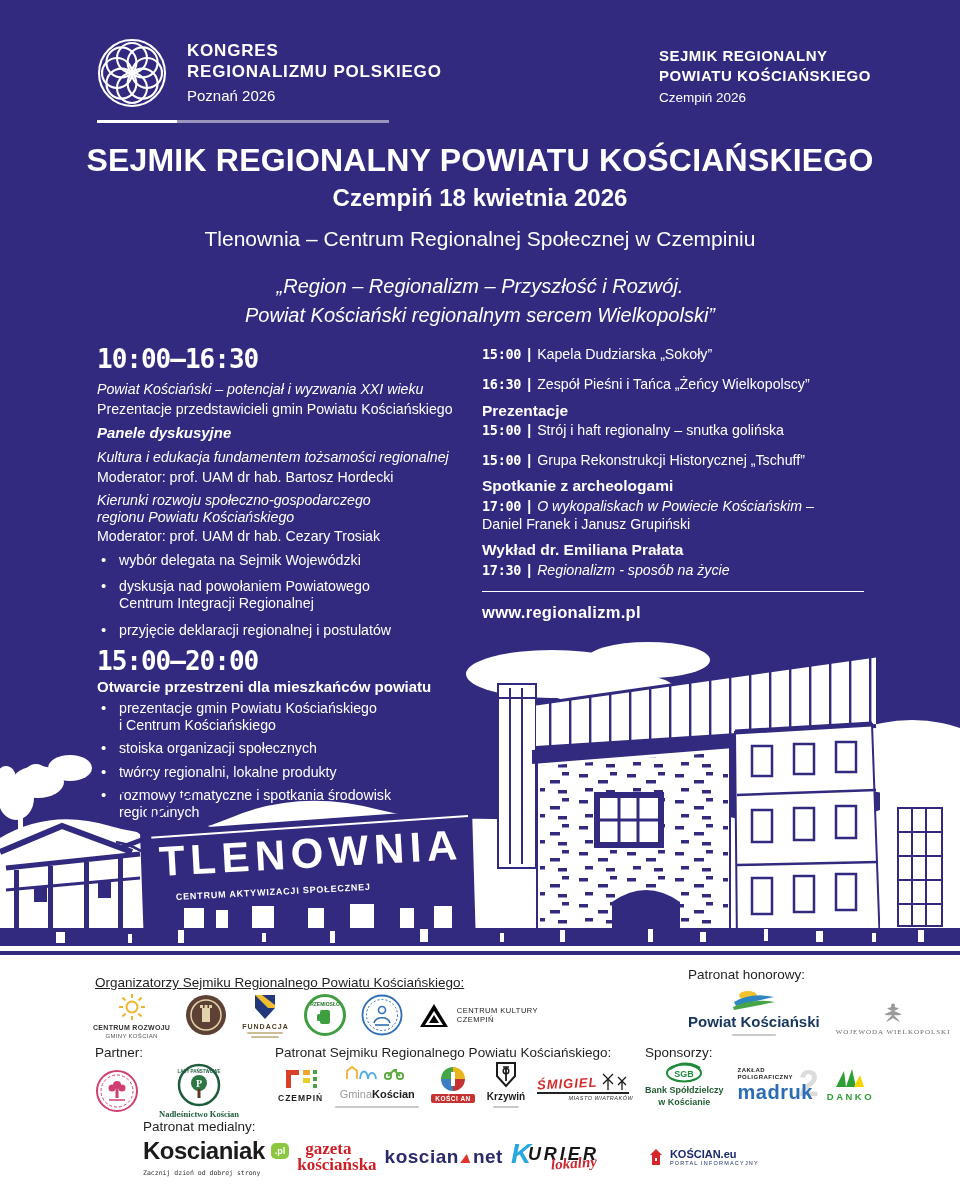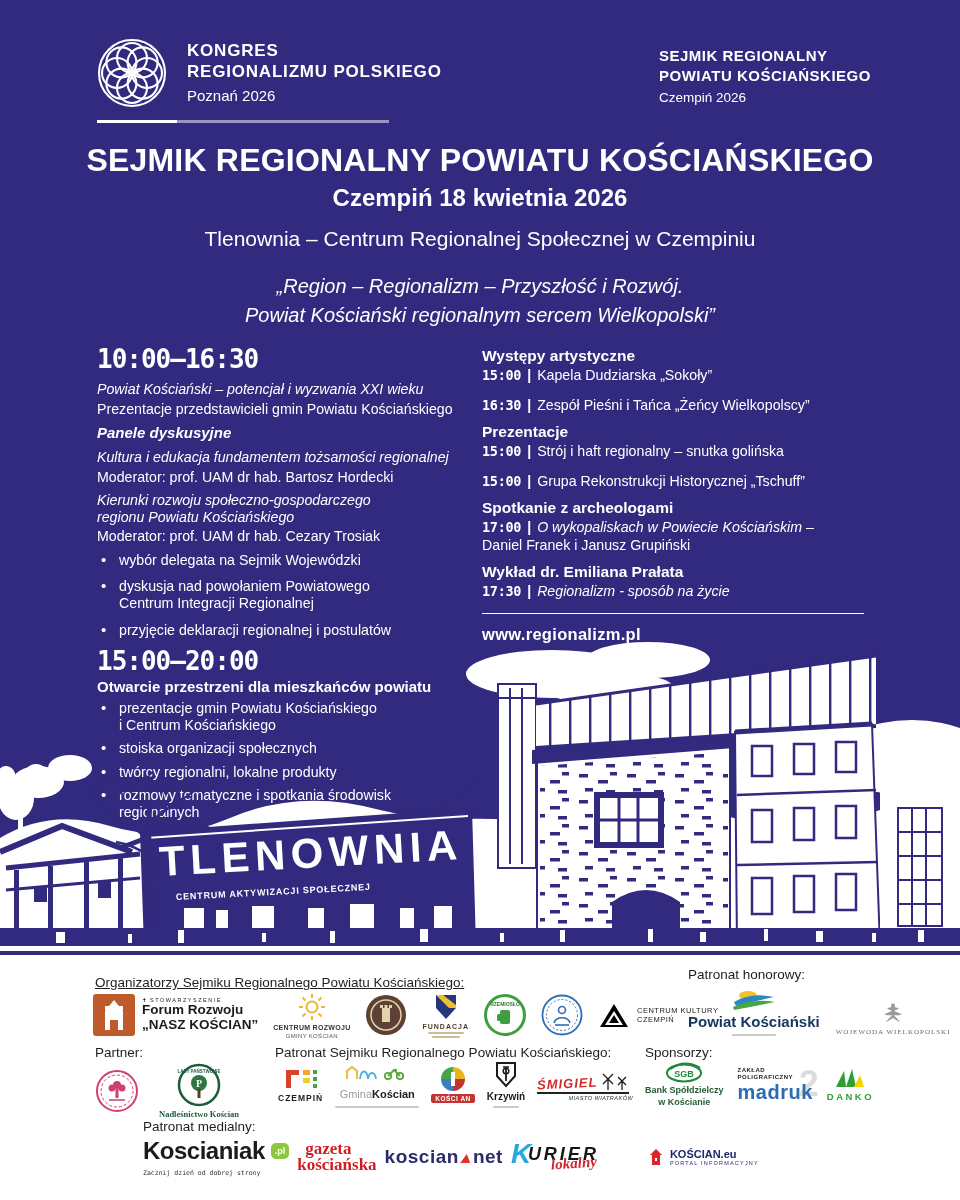--- a/index.html
+++ b/index.html
@@ -174,21 +174,20 @@
       <ul class="bullets tight">
         <li class="pre">prezentacje gmin Powiatu Kościańskiego
 i Centrum Kościańskiego</li>
         <li class="pre">stoiska organizacji społecznych</li>
         <li class="pre">twórcy regionalni, lokalne produkty</li>
         <li class="pre">rozmowy tematyczne i spotkania środowisk regionalnych</li>
       </ul>
     </div>
 
     <div class="col-right">
-      <p class="h3">Występy artystyczne</p>
       <p class="entry">
         <span class="t">15:00</span><span class="sep">|</span><span>Kapela Dudziarska „Sokoły”</span>
       </p>
       <p class="entry m7">
         <span class="t">16:30</span><span class="sep">|</span><span>Zespół Pieśni i Tańca „Żeńcy Wielkopolscy”</span>
       </p>
       <p class="h3">Prezentacje</p>
       <p class="entry">
         <span class="t">15:00</span><span class="sep">|</span><span>Strój i haft regionalny – snutka golińska</span>
       </p>
@@ -372,37 +371,20 @@
   </div>
 
   <div class="gap-strip"></div>
   <div class="thin-rule"></div>
 
   <div class="footer">
     <div class="flabel" style="left:95px;top:20px;text-decoration:underline;">Organizatorzy Sejmiku Regionalnego Powiatu Kościańskiego:</div>
     <div class="flabel" style="left:688px;top:12px;">Patronat honorowy:</div>
 
     <div class="lgroup" style="left:93px;top:32px;gap:15px;height:56px;">
-      <div class="logo">
-        <svg width="42" height="42" viewBox="0 0 42 42">
-          <rect width="42" height="42" rx="3" fill="#bf5b2b"></rect>
-          <polygon points="21,6 30,17 30,36 12,36 12,17" fill="#ffffff"></polygon>
-          <rect x="17" y="26" width="8" height="10" fill="#bf5b2b"></rect>
-          <rect x="12" y="12" width="4" height="4" fill="#ffffff"></rect>
-            <rect x="26" y="12" width="4" height="4" fill="#ffffff"></rect>
-        </svg>
-        <div>
-          <div class="fr-top">
-              <span>✝</span>
-              <span>STOWARZYSZENIE</span>
-            </div>
-          <div class="fr-n1">Forum Rozwoju</div>
-          <div class="fr-n2">„NASZ KOŚCIAN”</div>
-        </div>
-      </div>
       <div class="logo col">
         <svg width="30" height="30" viewBox="0 0 30 30">
           <g stroke="#f0b429" stroke-width="2" fill="none">
             <circle cx="15" cy="15" r="5.5"></circle>
             <path d="M15,2 V6 M15,24 V28 M2,15 H6 M24,15 H28 M5.5,5.5 L8.5,8.5 M21.5,21.5 L24.5,24.5 M24.5,5.5 L21.5,8.5 M8.5,21.5 L5.5,24.5"></path>
           </g>
         </svg>
         <div class="cap7">CENTRUM ROZWOJU</div>
         <div class="cap6">GMINY KOŚCIAN</div>
       </div>

